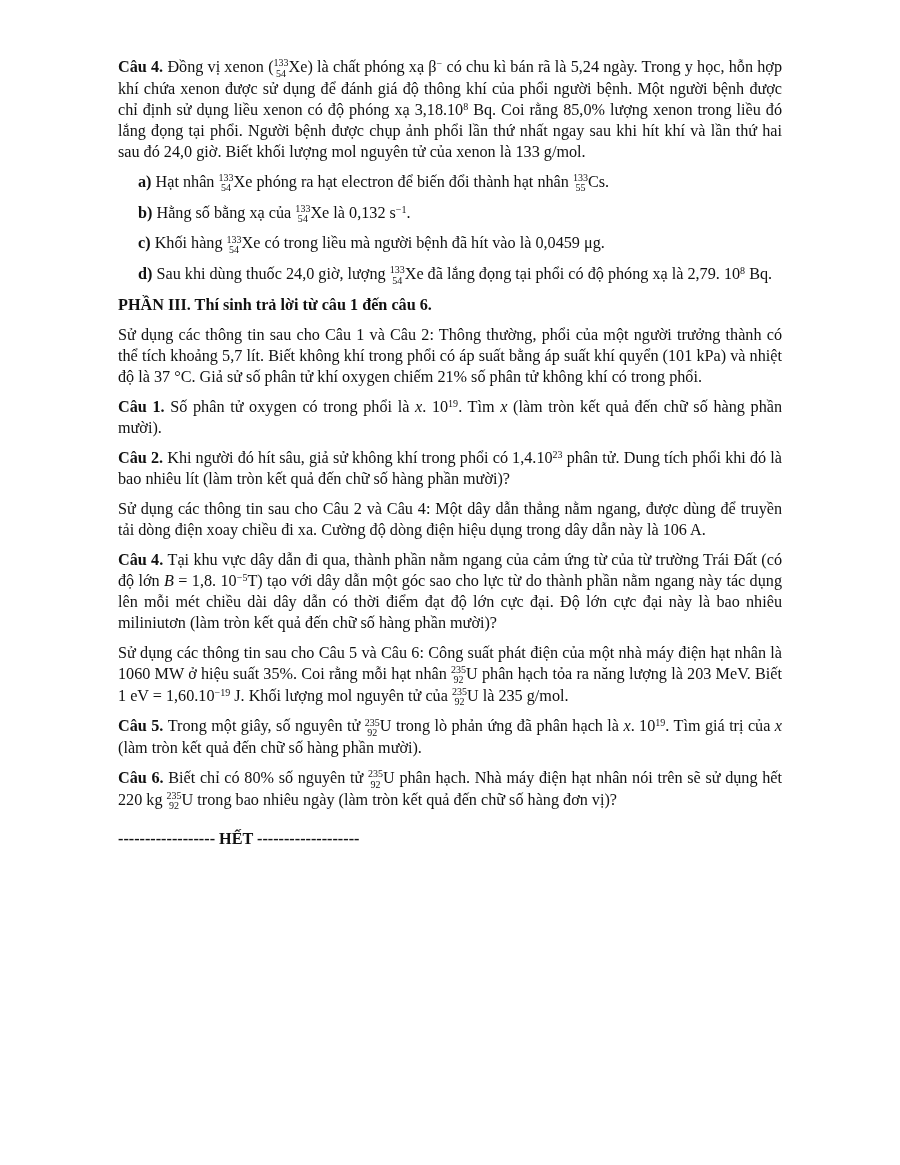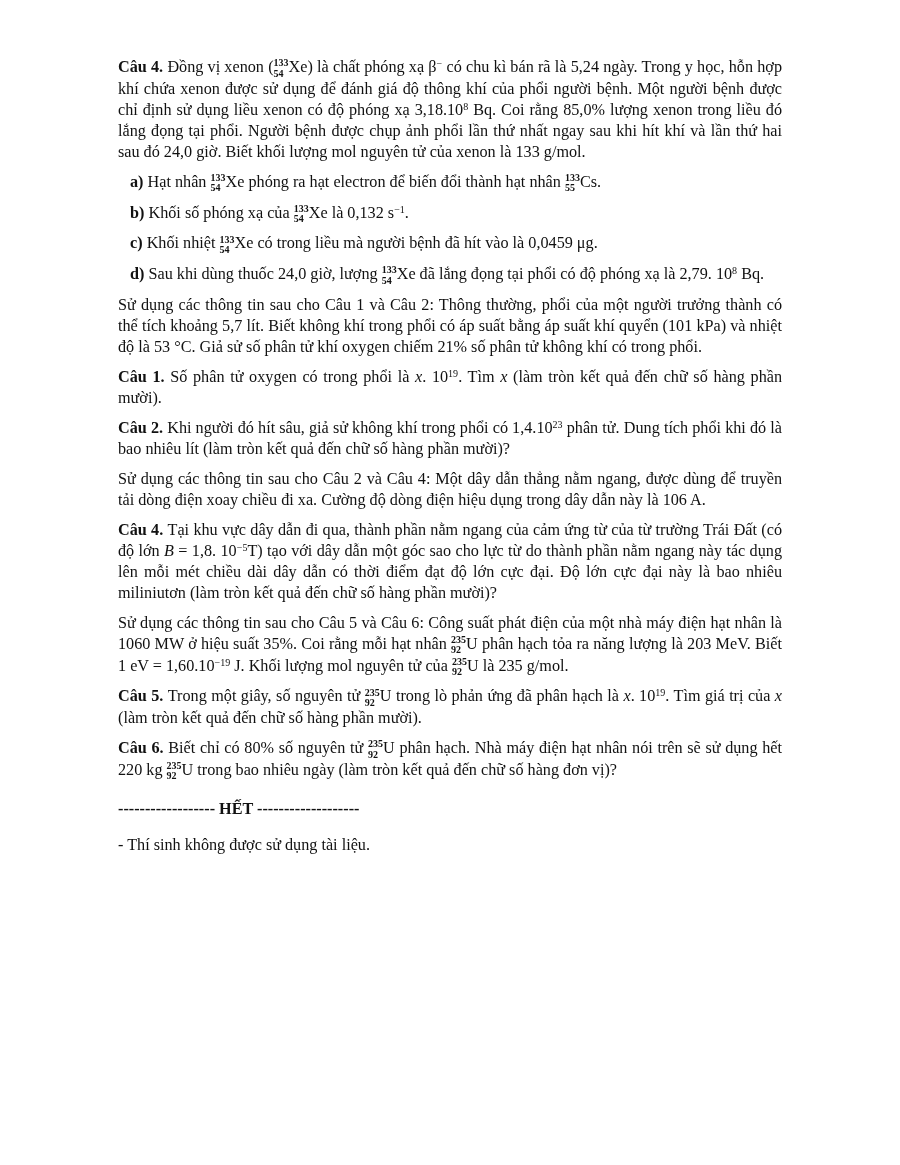--- a/index.html
+++ b/index.html
@@ -14,60 +14,60 @@
   }
   .doc-content {
     position:absolute;
     left:118px; top:57px;
     width:664px;
     font-size:16.2px;
     line-height:21px;
   }
   .blk { text-align:justify; margin-bottom:9px; }
   .heading { text-align:left; }
-  .statement { margin-left:12px; margin-right:-16px; text-align:left; }
+  .statement { margin-left:20px; margin-right:-16px; text-align:left; }
   .end-line { margin:17px 0 15px 0; }
   .note { text-align:left; margin-bottom:13px; }
 
   .seg-b { font-weight:bold; }
   .seg-i { }
   .seg-m { font-style:italic; }
   .seg-sup { font-size:0.62em; vertical-align:0.45em; line-height:0; }
 
   .nuclide { display:inline-block; white-space:nowrap; }
   .nuc-stack {
     display:inline-block;
-    text-align:left;
+    text-align:center;
     font-size:0.62em;
     line-height:1.02;
     vertical-align:-0.45em;
-    font-weight:bold;
   }
   .nuc-sup, .nuc-sub { display:block; }
   .nuc-sym { display:inline; }
 
   .page-footer {
     position:absolute;
     top:1111px; right:118px;
     font-size:22px;
     line-height:21px;
     color:#0c4a6e;
   }
 </style>
 </head>
 <body>
 
 <div class="page">
   <div class="doc-content">
       <p class="blk para"><span class="seg-b">Câu 4. </span><span class="seg-r">Đồng vị xenon (</span><span class="nuclide"><span class="nuc-stack"><span class="nuc-sup">133</span><span class="nuc-sub">54</span></span><span class="nuc-sym">Xe</span></span><span class="seg-r">) là chất phóng xạ β</span><span class="seg-sup">−</span><span class="seg-r"> có chu kì bán rã là 5,24 ngày. Trong y học, hỗn hợp khí chứa xenon được sử dụng để đánh giá độ thông khí của phổi người bệnh. Một người bệnh được chỉ định sử dụng liều xenon có độ phóng xạ 3,18.10</span><span class="seg-sup">8</span><span class="seg-r"> Bq. Coi rằng 85,0% lượng xenon trong liều đó lắng đọng tại phổi. Người bệnh được chụp ảnh phổi lần thứ nhất ngay sau khi hít khí và lần thứ hai sau đó 24,0 giờ. Biết khối lượng mol nguyên tử của xenon là 133 g/mol.</span></p>
       <p class="blk statement"><span class="seg-b">a) </span><span class="seg-r">Hạt nhân </span><span class="nuclide"><span class="nuc-stack"><span class="nuc-sup">133</span><span class="nuc-sub">54</span></span><span class="nuc-sym">Xe</span></span><span class="seg-r"> phóng ra hạt electron để biến đổi thành hạt nhân </span><span class="nuclide"><span class="nuc-stack"><span class="nuc-sup">133</span><span class="nuc-sub">55</span></span><span class="nuc-sym">Cs</span></span><span class="seg-r">.</span></p>
-      <p class="blk statement"><span class="seg-b">b) </span><span class="seg-r">Khối số phóng xạ của </span><span class="nuclide"><span class="nuc-stack"><span class="nuc-sup">133</span><span class="nuc-sub">54</span></span><span class="nuc-sym">Xe</span></span><span class="seg-r"> là 0,132 s</span><span class="seg-sup">−1</span><span class="seg-r">.</span></p>
-      <p class="blk statement"><span class="seg-b">c) </span><span class="seg-r">Khối nhiệt </span><span class="nuclide"><span class="nuc-stack"><span class="nuc-sup">133</span><span class="nuc-sub">54</span></span><span class="nuc-sym">Xe</span></span><span class="seg-r"> có trong liều mà người bệnh đã hít vào là 0,0459 μg.</span></p>
+      <p class="blk statement"><span class="seg-b">b) </span><span class="seg-r">Hằng số bằng xạ của </span><span class="nuclide"><span class="nuc-stack"><span class="nuc-sup">133</span><span class="nuc-sub">54</span></span><span class="nuc-sym">Xe</span></span><span class="seg-r"> là 0,132 s</span><span class="seg-sup">−1</span><span class="seg-r">.</span></p>
+      <p class="blk statement"><span class="seg-b">c) </span><span class="seg-r">Khối hàng </span><span class="nuclide"><span class="nuc-stack"><span class="nuc-sup">133</span><span class="nuc-sub">54</span></span><span class="nuc-sym">Xe</span></span><span class="seg-r"> có trong liều mà người bệnh đã hít vào là 0,0459 μg.</span></p>
       <p class="blk statement"><span class="seg-b">d) </span><span class="seg-r">Sau khi dùng thuốc 24,0 giờ, lượng </span><span class="nuclide"><span class="nuc-stack"><span class="nuc-sup">133</span><span class="nuc-sub">54</span></span><span class="nuc-sym">Xe</span></span><span class="seg-r"> đã lắng đọng tại phổi có độ phóng xạ là 2,79. 10</span><span class="seg-sup">8</span><span class="seg-r"> Bq.</span></p>
-      <p class="blk para"><span class="seg-i">Sử dụng các thông tin sau cho Câu 1 và Câu 2: </span><span class="seg-r">Thông thường, phổi của một người trưởng thành có thể tích khoảng 5,7 lít. Biết không khí trong phổi có áp suất bằng áp suất khí quyển (101 kPa) và nhiệt độ là 53 °C. Giả sử số phân tử khí oxygen chiếm 21% số phân tử không khí có trong phổi.</span></p>
+      <p class="blk heading"><span class="seg-b">PHẦN III. Thí sinh trả lời từ câu 1 đến câu 6.</span></p>
+      <p class="blk para"><span class="seg-i">Sử dụng các thông tin sau cho Câu 1 và Câu 2: </span><span class="seg-r">Thông thường, phổi của một người trưởng thành có thể tích khoảng 5,7 lít. Biết không khí trong phổi có áp suất bằng áp suất khí quyển (101 kPa) và nhiệt độ là 37 °C. Giả sử số phân tử khí oxygen chiếm 21% số phân tử không khí có trong phổi.</span></p>
       <p class="blk para"><span class="seg-b">Câu 1. </span><span class="seg-r">Số phân tử oxygen có trong phổi là </span><span class="seg-m">x</span><span class="seg-r">. 10</span><span class="seg-sup">19</span><span class="seg-r">. Tìm </span><span class="seg-m">x</span><span class="seg-r"> (làm tròn kết quả đến chữ số hàng phần mười).</span></p>
       <p class="blk para"><span class="seg-b">Câu 2. </span><span class="seg-r">Khi người đó hít sâu, giả sử không khí trong phổi có 1,4.10</span><span class="seg-sup">23</span><span class="seg-r"> phân tử. Dung tích phổi khi đó là bao nhiêu lít (làm tròn kết quả đến chữ số hàng phần mười)?</span></p>
       <p class="blk para"><span class="seg-i">Sử dụng các thông tin sau cho Câu 2 và Câu 4: </span><span class="seg-r">Một dây dẫn thẳng nằm ngang, được dùng để truyền tải dòng điện xoay chiều đi xa. Cường độ dòng điện hiệu dụng trong dây dẫn này là 106 A.</span></p>
       <p class="blk para"><span class="seg-b">Câu 4. </span><span class="seg-r">Tại khu vực dây dẫn đi qua, thành phần nằm ngang của cảm ứng từ của từ trường Trái Đất (có độ lớn </span><span class="seg-m">B</span><span class="seg-r"> = 1,8. 10</span><span class="seg-sup">−5</span><span class="seg-r">T) tạo với dây dẫn một góc sao cho lực từ do thành phần nằm ngang này tác dụng lên mỗi mét chiều dài dây dẫn có thời điểm đạt độ lớn cực đại. Độ lớn cực đại này là bao nhiêu miliniutơn (làm tròn kết quả đến chữ số hàng phần mười)?</span></p>
       <p class="blk para"><span class="seg-i">Sử dụng các thông tin sau cho Câu 5 và Câu 6: </span><span class="seg-r">Công suất phát điện của một nhà máy điện hạt nhân là 1060 MW ở hiệu suất 35%. Coi rằng mỗi hạt nhân </span><span class="nuclide"><span class="nuc-stack"><span class="nuc-sup">235</span><span class="nuc-sub">92</span></span><span class="nuc-sym">U</span></span><span class="seg-r"> phân hạch tỏa ra năng lượng là 203 MeV. Biết 1 eV = 1,60.10</span><span class="seg-sup">−19</span><span class="seg-r"> J. Khối lượng mol nguyên tử của </span><span class="nuclide"><span class="nuc-stack"><span class="nuc-sup">235</span><span class="nuc-sub">92</span></span><span class="nuc-sym">U</span></span><span class="seg-r"> là 235 g/mol.</span></p>
       <p class="blk para"><span class="seg-b">Câu 5. </span><span class="seg-r">Trong một giây, số nguyên tử </span><span class="nuclide"><span class="nuc-stack"><span class="nuc-sup">235</span><span class="nuc-sub">92</span></span><span class="nuc-sym">U</span></span><span class="seg-r"> trong lò phản ứng đã phân hạch là </span><span class="seg-m">x</span><span class="seg-r">. 10</span><span class="seg-sup">19</span><span class="seg-r">. Tìm giá trị của </span><span class="seg-m">x</span><span class="seg-r"> (làm tròn kết quả đến chữ số hàng phần mười).</span></p>
       <p class="blk para"><span class="seg-b">Câu 6. </span><span class="seg-r">Biết chỉ có 80% số nguyên tử </span><span class="nuclide"><span class="nuc-stack"><span class="nuc-sup">235</span><span class="nuc-sub">92</span></span><span class="nuc-sym">U</span></span><span class="seg-r"> phân hạch. Nhà máy điện hạt nhân nói trên sẽ sử dụng hết 220 kg </span><span class="nuclide"><span class="nuc-stack"><span class="nuc-sup">235</span><span class="nuc-sub">92</span></span><span class="nuc-sym">U</span></span><span class="seg-r"> trong bao nhiêu ngày (làm tròn kết quả đến chữ số hàng đơn vị)?</span></p>
       <p class="blk end-line"><span class="seg-b">------------------ HẾT -------------------</span></p>
       <p class="blk note"><span class="seg-i">- Thí sinh không được sử dụng tài liệu.</span></p>
       <p class="blk note"><span class="seg-i">- Giám thị không giải thời gì thêm.</span></p>

